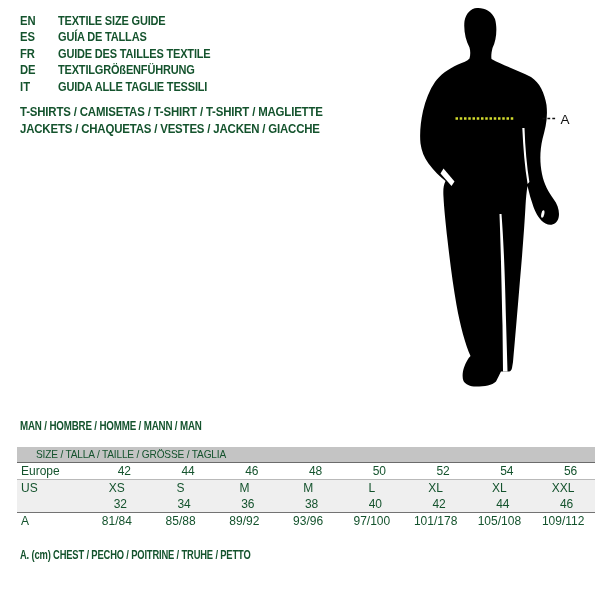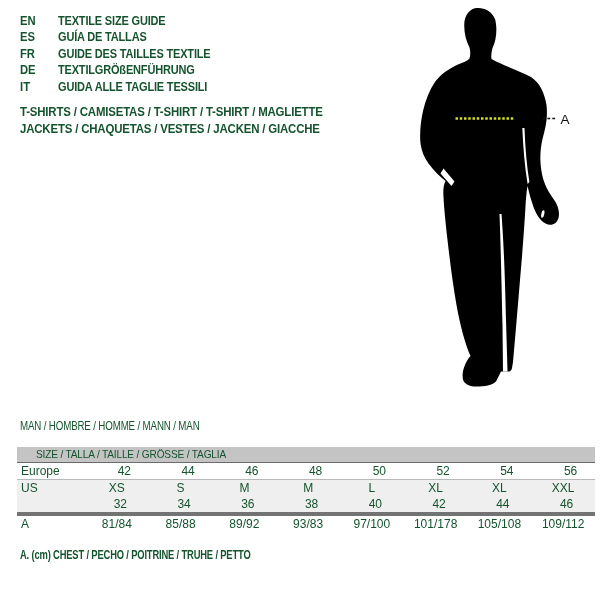--- a/index.html
+++ b/index.html
@@ -21,35 +21,35 @@
 
   
   .cats{position:absolute;top:104px;left:20px;font-weight:bold;font-size:13px;}
   .cat-row{height:16.6px;line-height:16.6px;}
 
   
   .figure-svg{position:absolute;left:390px;top:0;width:210px;height:400px;}
   .figure-svg text{font-family:"Liberation Sans","DejaVu Sans",sans-serif;}
 
   
-  .section-title{position:absolute;top:419px;left:20px;font-weight:normal;
+  .section-title{position:absolute;top:419px;left:20px;font-weight:bold;
                  font-size:12.5px;line-height:14px;}
 
   
   .size-table{position:absolute;left:17px;top:447px;width:578px;font-size:12px;}
   .t-header{height:15px;line-height:15.5px;background:#c4c4c4;
             border-bottom:1px solid #6b6b6b;padding-left:19px;font-size:11.5px;
             font-weight:400;}
   .t-row{display:grid;grid-template-columns:68px repeat(8,1fr);align-items:center;
          height:16px;line-height:16px;}
   .t-row .cell{text-align:center;}
   .t-row .label{text-align:left;padding-left:4px;}
   .r1{border-bottom:1px solid #b9b9b9;gap:15px;}
   .r2,.r3{background:#efefef;}
-  .r3{border-bottom:4px solid #737373;gap:7px;}
+  .r3{border-bottom:1px solid #737373;gap:7px;}
   .r4{height:17px;line-height:17px;}
 
   
   .footnote{position:absolute;top:548px;left:20px;font-weight:bold;font-size:12px;}
 </style>
 </head>
 <body>
 
 <div class="page">
 
@@ -172,21 +172,21 @@
       <span class="cell">40</span>
       <span class="cell">42</span>
       <span class="cell">44</span>
       <span class="cell">46</span>
     </div>
     <div class="t-row r4">
       <span class="cell label">A</span>
       <span class="cell">81/84</span>
       <span class="cell">85/88</span>
       <span class="cell">89/92</span>
-      <span class="cell">93/83</span>
+      <span class="cell">93/96</span>
       <span class="cell">97/100</span>
       <span class="cell">101/178</span>
       <span class="cell">105/108</span>
       <span class="cell">109/112</span>
     </div>
   </div>
 
   <div class="footnote">
     <span class="cond-tight">A. (cm) CHEST / PECHO / POITRINE / TRUHE / PETTO</span>
   </div>

